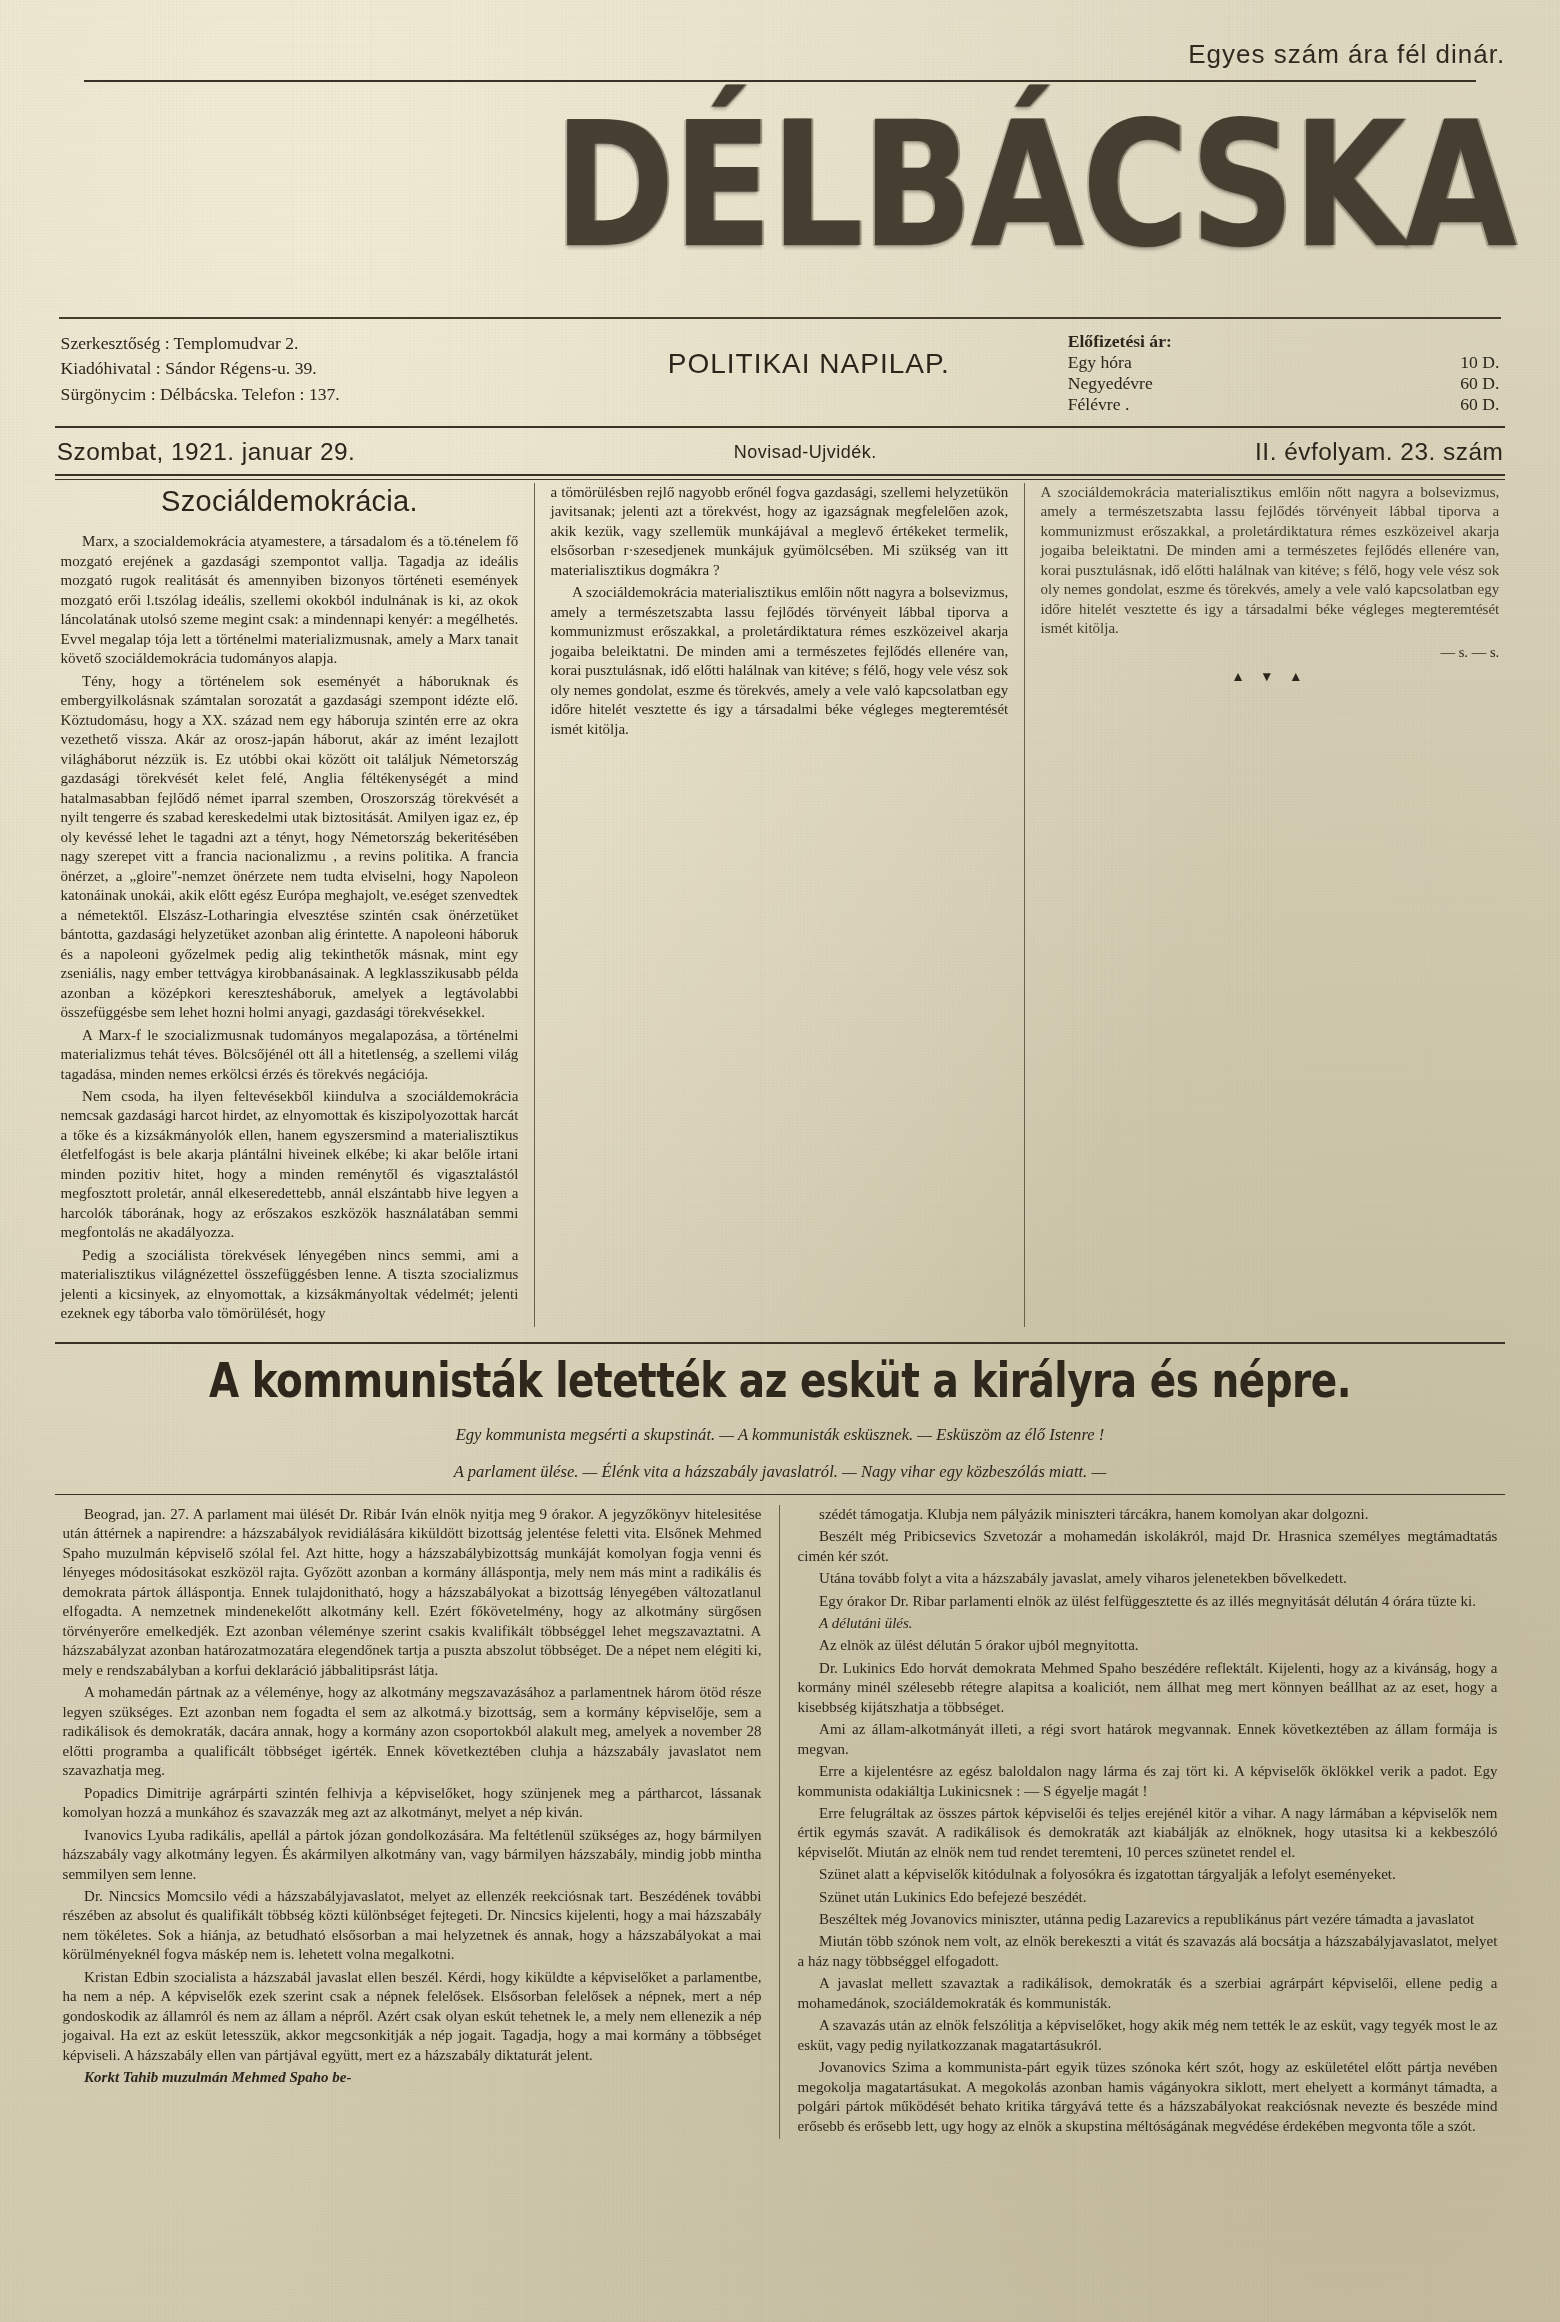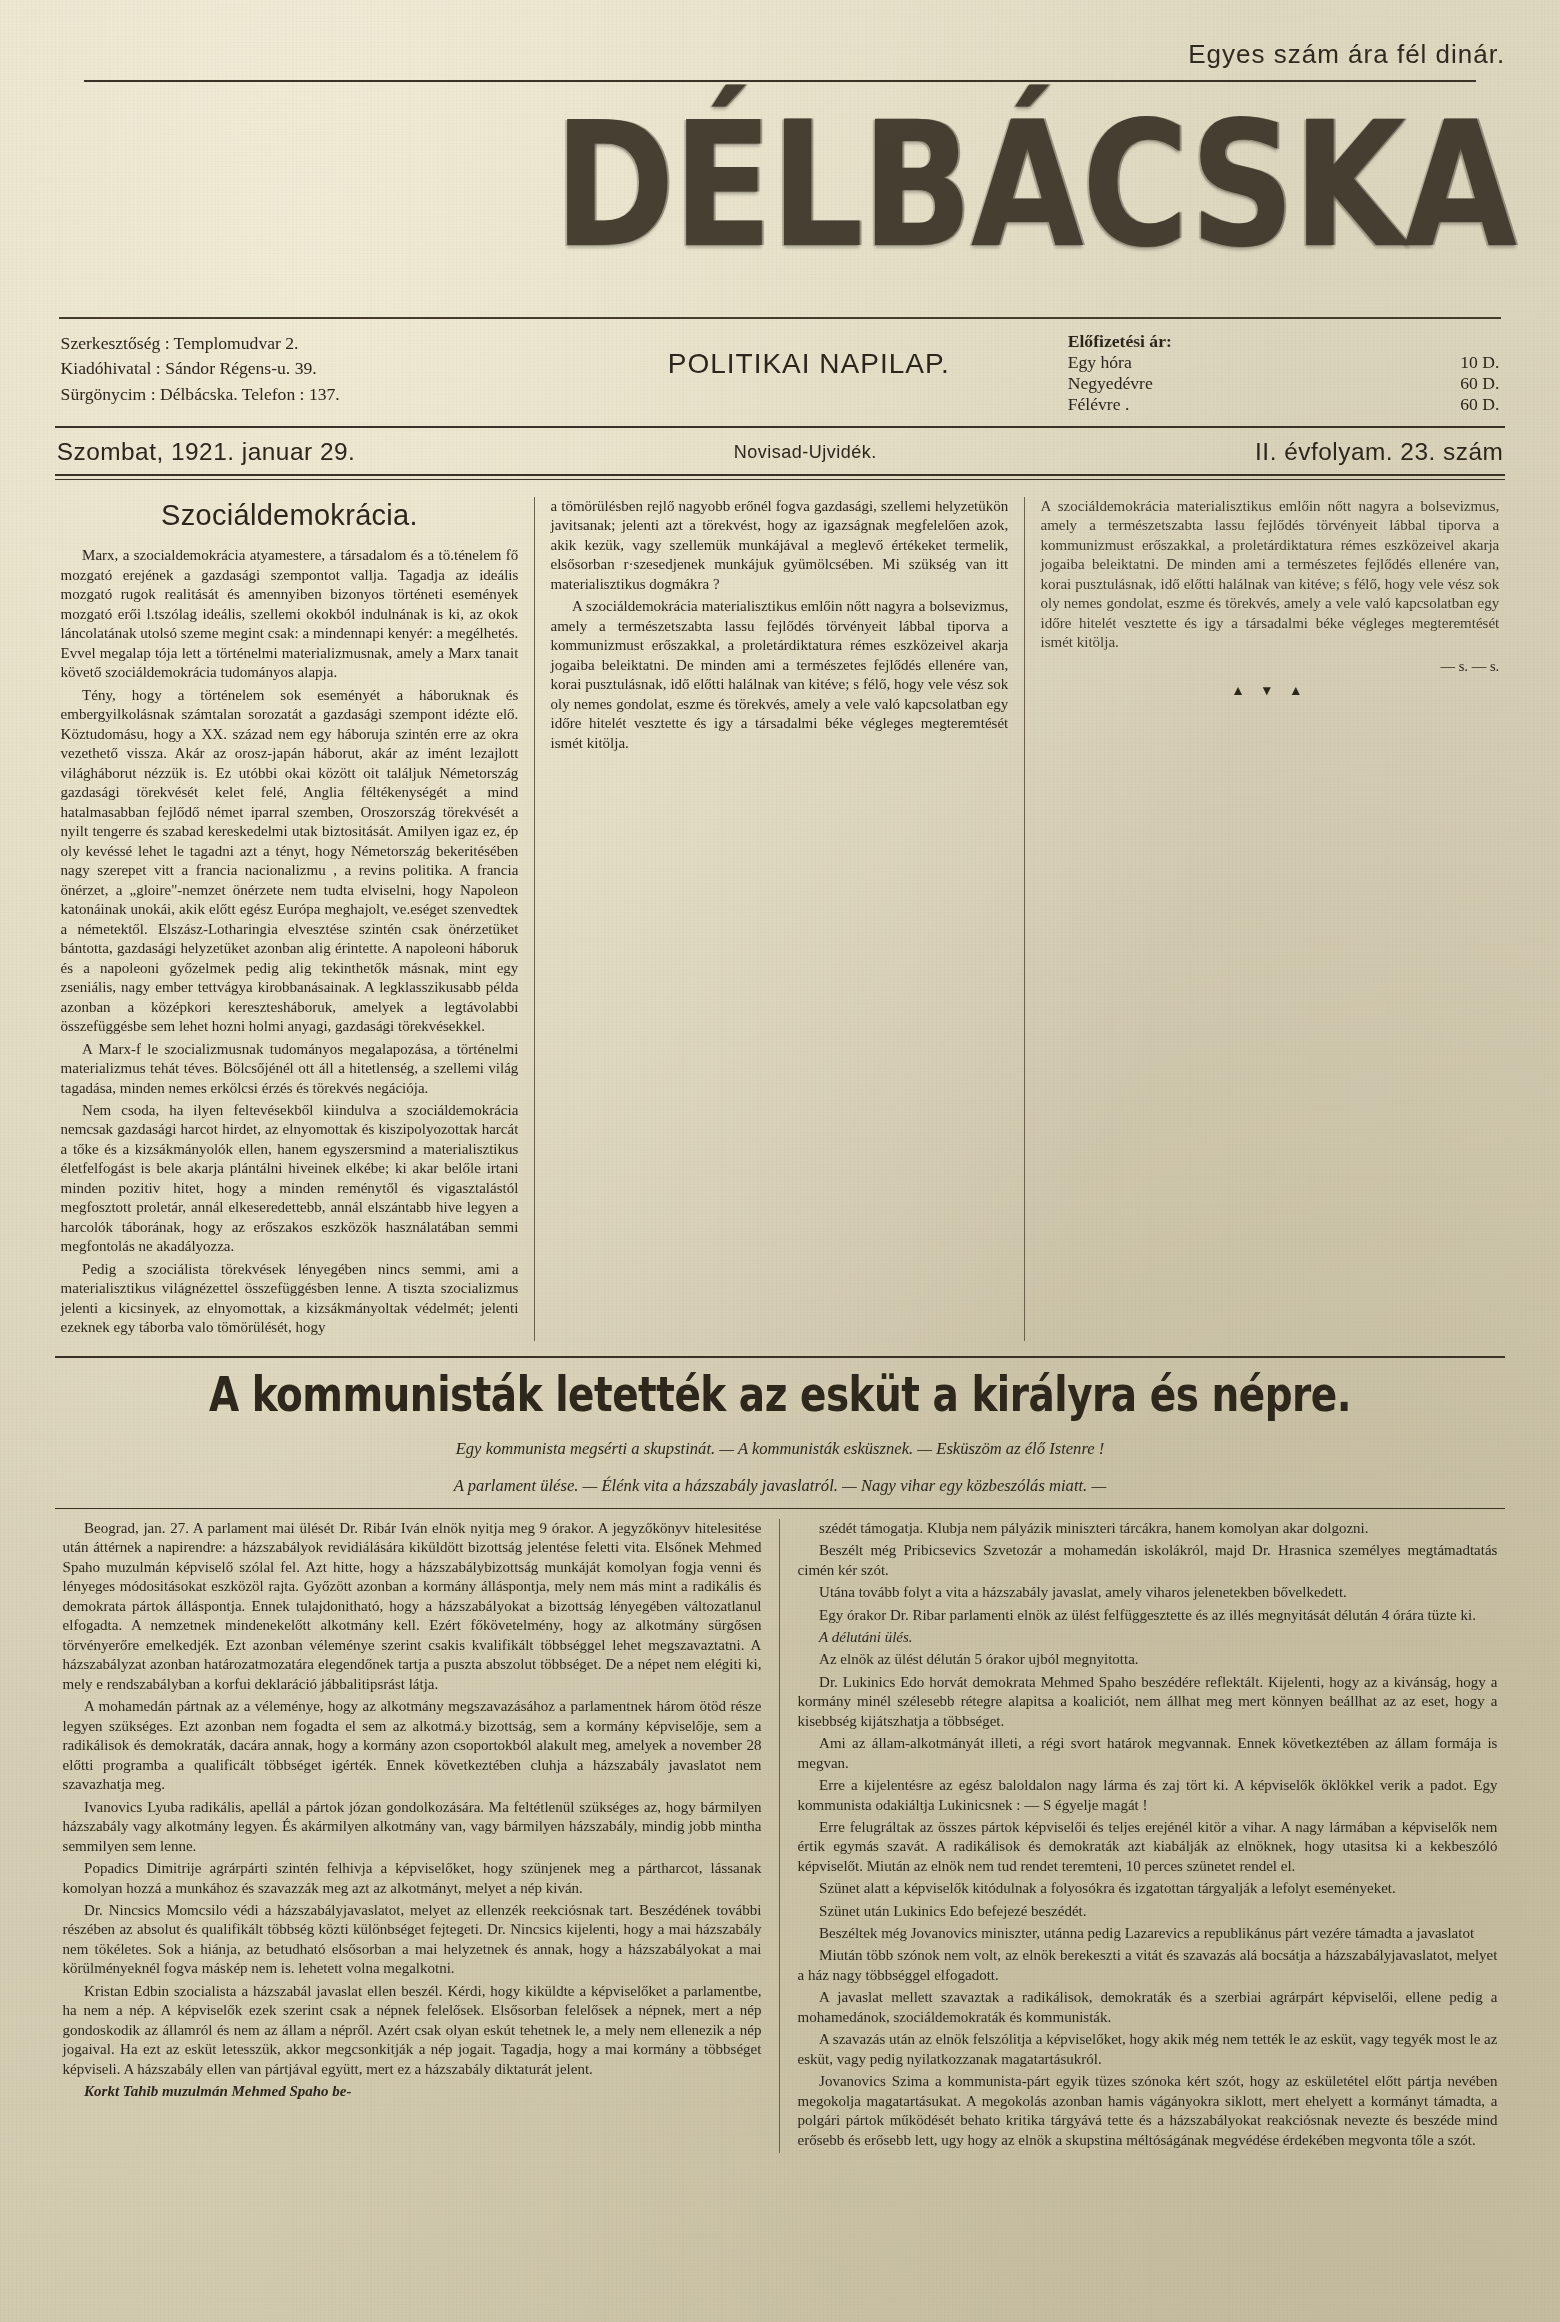--- a/index.html
+++ b/index.html
@@ -96,21 +96,21 @@
     font-family:"Liberation Sans", sans-serif;
     font-size:24.4px;
     letter-spacing:0.5px;
   }
   .dateline .mid{ font-size:18px; }
   .rule-3{ border-bottom:2.9px solid #3a3226; margin:7.8px 9.8px 0 9.8px; }
   .rule-3b{ border-bottom:1px solid #3a3226; margin:2.9px 9.8px 0 9.8px; }
 
   .columns{
     display:flex;
-    margin-top:17px;
+    margin-top:3px;
     gap:0;
   }
   .col{
     width:33.33%;
     box-sizing:border-box;
     padding:0 15.6px;
     font-size:15px;
     line-height:1.30;
     text-align:justify;
     hyphens:auto;
@@ -243,22 +243,22 @@
     <div class="big-headline">A kommunisták letették az esküt a királyra és népre.</div>
     <div class="subhead">Egy kommunista megsérti a skupstinát. — A kommunisták esküsznek. — Esküszöm az élő Istenre !</div>
     <div class="subhead">A parlament ülése. — Élénk vita a házszabály javaslatról. — Nagy vihar egy közbeszólás miatt. —</div>
   </div>
   <div class="rule-4"></div>
 
   <div class="columns2">
     <div class="col2 left">
       <p class="noind">Beograd, jan. 27. A parlament mai ülését Dr. Ribár Iván elnök nyitja meg 9 órakor. A jegyzőkönyv hitelesitése után áttérnek a napirendre: a házszabályok revidiálására kiküldött bizottság jelentése feletti vita. Elsőnek Mehmed Spaho muzulmán képviselő szólal fel. Azt hitte, hogy a házszabálybizottság munkáját komolyan fogja venni és lényeges módositásokat eszközöl rajta. Győzött azonban a kormány álláspontja, mely nem más mint a radikális és demokrata pártok álláspontja. Ennek tulajdonitható, hogy a házszabályokat a bizottság lényegében változatlanul elfogadta. A nemzetnek mindenekelőtt alkotmány kell. Ezért főkövetelmény, hogy az alkotmány sürgősen törvényerőre emelkedjék. Ezt azonban véleménye szerint csakis kvalifikált többséggel lehet megszavaztatni. A házszabályzat azonban határozatmozatára elegendőnek tartja a puszta abszolut többséget. De a népet nem elégiti ki, mely e rendszabályban a korfui deklaráció jábbalitipsrást látja.</p>
       <p>A mohamedán pártnak az a véleménye, hogy az alkotmány megszavazásához a parlamentnek három ötöd része legyen szükséges. Ezt azonban nem fogadta el sem az alkotmá.y bizottság, sem a kormány képviselője, sem a radikálisok és demokraták, dacára annak, hogy a kormány azon csoportokból alakult meg, amelyek a november 28 előtti programba a qualificált többséget igérték. Ennek következtében cluhja a házszabály javaslatot nem szavazhatja meg.</p>
+      <p>Popadics Dimitrije agrárpárti szintén felhivja a képviselőket, hogy szünjenek meg a pártharcot, lássanak komolyan hozzá a munkához és szavazzák meg azt az alkotmányt, melyet a nép kiván.</p>
       <p>Ivanovics Lyuba radikális, apellál a pártok józan gondolkozására. Ma feltétlenül szükséges az, hogy bármilyen házszabály vagy alkotmány legyen. És akármilyen alkotmány van, vagy bármilyen házszabály, mindig jobb mintha semmilyen sem lenne.</p>
-      <p>Popadics Dimitrije agrárpárti szintén felhivja a képviselőket, hogy szünjenek meg a pártharcot, lássanak komolyan hozzá a munkához és szavazzák meg azt az alkotmányt, melyet a nép kiván.</p>
       <p>Dr. Nincsics Momcsilo védi a házszabályjavaslatot, melyet az ellenzék reekciósnak tart. Beszédének további részében az absolut és qualifikált többség közti különbséget fejtegeti. Dr. Nincsics kijelenti, hogy a mai házszabály nem tökéletes. Sok a hiánja, az betudható elsősorban a mai helyzetnek és annak, hogy a házszabályokat a mai körülményeknél fogva máskép nem is. lehetett volna megalkotni.</p>
       <p>Kristan Edbin szocialista a házszabál javaslat ellen beszél. Kérdi, hogy kiküldte a képviselőket a parlamentbe, ha nem a nép. A képviselők ezek szerint csak a népnek felelősek. Elsősorban felelősek a népnek, mert a nép gondoskodik az államról és nem az állam a népről. Azért csak olyan eskút tehetnek le, a mely nem ellenezik a nép jogaival. Ha ezt az esküt letesszük, akkor megcsonkitják a nép jogait. Tagadja, hogy a mai kormány a többséget képviseli. A házszabály ellen van pártjával együtt, mert ez a házszabály diktaturát jelent.</p>
       <p class="bold ital">Korkt Tahib muzulmán Mehmed Spaho be-</p>
     </div>
     <div class="col2 right">
       <p class="noind">szédét támogatja. Klubja nem pályázik miniszteri tárcákra, hanem komolyan akar dolgozni.</p>
       <p>Beszélt még Pribicsevics Szvetozár a mohamedán iskolákról, majd Dr. Hrasnica személyes megtámadtatás cimén kér szót.</p>
       <p>Utána tovább folyt a vita a házszabály javaslat, amely viharos jelenetekben bővelkedett.</p>
       <p>Egy órakor Dr. Ribar parlamenti elnök az ülést felfüggesztette és az illés megnyitását délután 4 órára tüzte ki.</p>
       <p class="noind ital">A délutáni ülés.</p>

